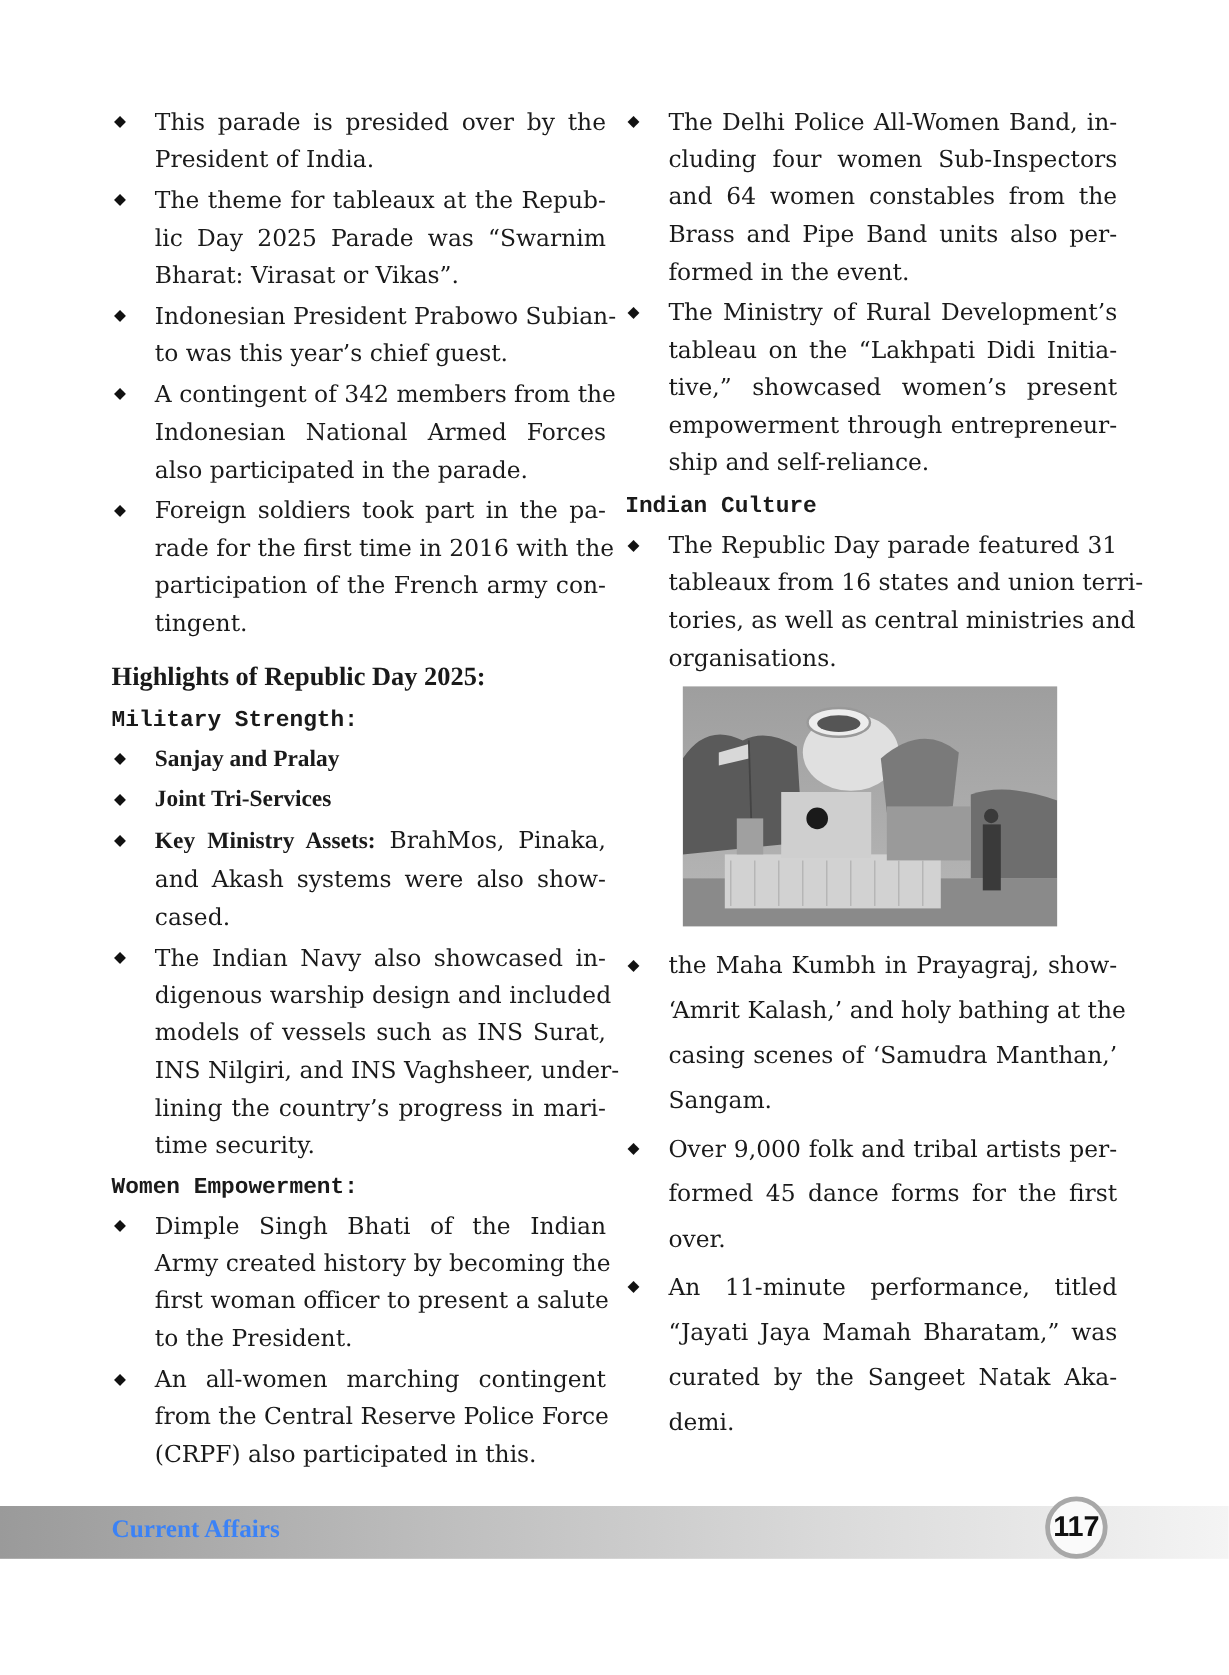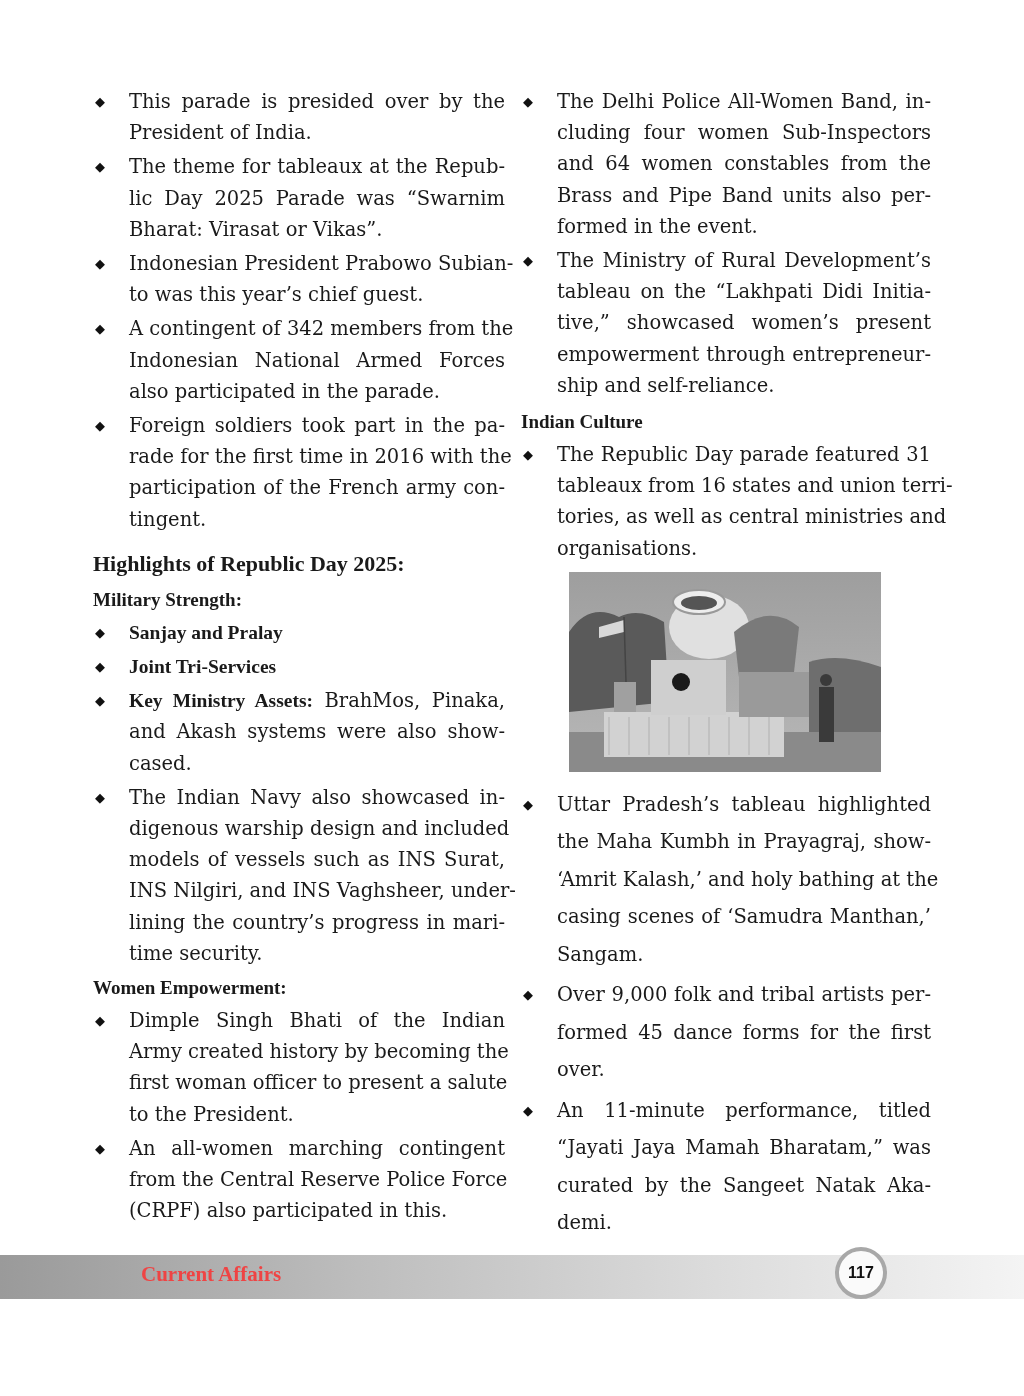--- a/index.html
+++ b/index.html
@@ -9,31 +9,31 @@
   .col-left { left:93px; width:412px; }
   .col-right { left:521px; width:410px; }
   .bullet { position:relative; padding-left:36px; margin:0 0 3px 0;
             font-size:19.5px; line-height:31.2px; }
   .bullet .dia { position:absolute; left:2px; top:0; font-size:13px; line-height:31.2px; color:#111; }
   .line { display:block; text-align:justify; text-align-last:justify; white-space:nowrap; }
   .line.last { text-align-last:left; }
   .rel { line-height:37.5px; }
   .rel .dia { line-height:37.5px; }
   .h2 { font-family:"Liberation Serif", serif; font-weight:bold; font-size:22px; margin:14px 0 8px 0; line-height:30px; }
-  .h3 { font-family:Liberation Serif, serif; font-weight:bold; font-size:19px; margin:6px 0 4px 0; line-height:26px; }
+  .h3 { font-family:Liberation Mono, monospace; font-weight:bold; font-size:19px; margin:6px 0 4px 0; line-height:26px; }
   .b { font-family:Liberation Serif, serif; font-weight:bold; }
   .photo { margin:8px 0 14px 48px; width:312px; height:200px; position:relative; overflow:hidden; background:#a9a9a9; }
   .photo svg { display:block; }
   .footer-bar { position:absolute; left:0; top:1255px; width:1024px; height:44px;
                 background:linear-gradient(90deg,#9a9a9a 0%,#bdbdbd 35%,#dcdcdc 70%,#f4f4f4 100%); }
   .footer-title { position:absolute; left:93px; top:1262px; font-family:"Liberation Serif", serif;
-                  font-weight:bold; font-size:21px; color:#ef4444;margin-left:48px; }
-  .page-num { position:absolute; left:835px; top:1247px; width:52px; height:52px; border-radius:50%;
+                  font-weight:bold; font-size:21px; color:#3b82f6; }
+  .page-num { position:absolute; left:871px; top:1247px; width:52px; height:52px; border-radius:50%;
               background:#fafafa; border:4px solid #a8a8a8; box-sizing:border-box;
-              font-family:"Liberation Sans", sans-serif; font-weight:bold; font-size:16px;
+              font-family:"Liberation Sans", sans-serif; font-weight:bold; font-size:24px;
               display:flex; align-items:center; justify-content:center; color:#111; }
 </style>
 </head>
 <body>
 
 <div class="col col-left">
   <div id="left-intro">
       <div class="bullet">
         <span class="dia">◆</span>
         <span class="line">This parade is presided over by the</span>
@@ -177,21 +177,20 @@
         <line x1="160" y1="145" x2="160" y2="183"></line>
           <line x1="180" y1="145" x2="180" y2="183"></line>
         <line x1="200" y1="145" x2="200" y2="183"></line>
       </g>
     </svg>
   </div>
 
   <div id="right-culture-rest">
       <div class="bullet rel">
         <span class="dia">◆</span>
-        <span class="line">Uttar Pradesh’s tableau highlighted</span>
         <span class="line">the Maha Kumbh in Prayagraj, show-</span>
         <span class="line">‘Amrit Kalash,’ and holy bathing at the</span>
         <span class="line">casing scenes of ‘Samudra Manthan,’</span>
         <span class="line last">Sangam.</span>
       </div>
       <div class="bullet rel">
         <span class="dia">◆</span>
         <span class="line">Over 9,000 folk and tribal artists per-</span>
         <span class="line">formed 45 dance forms for the first</span>
         <span class="line last">over.</span>

